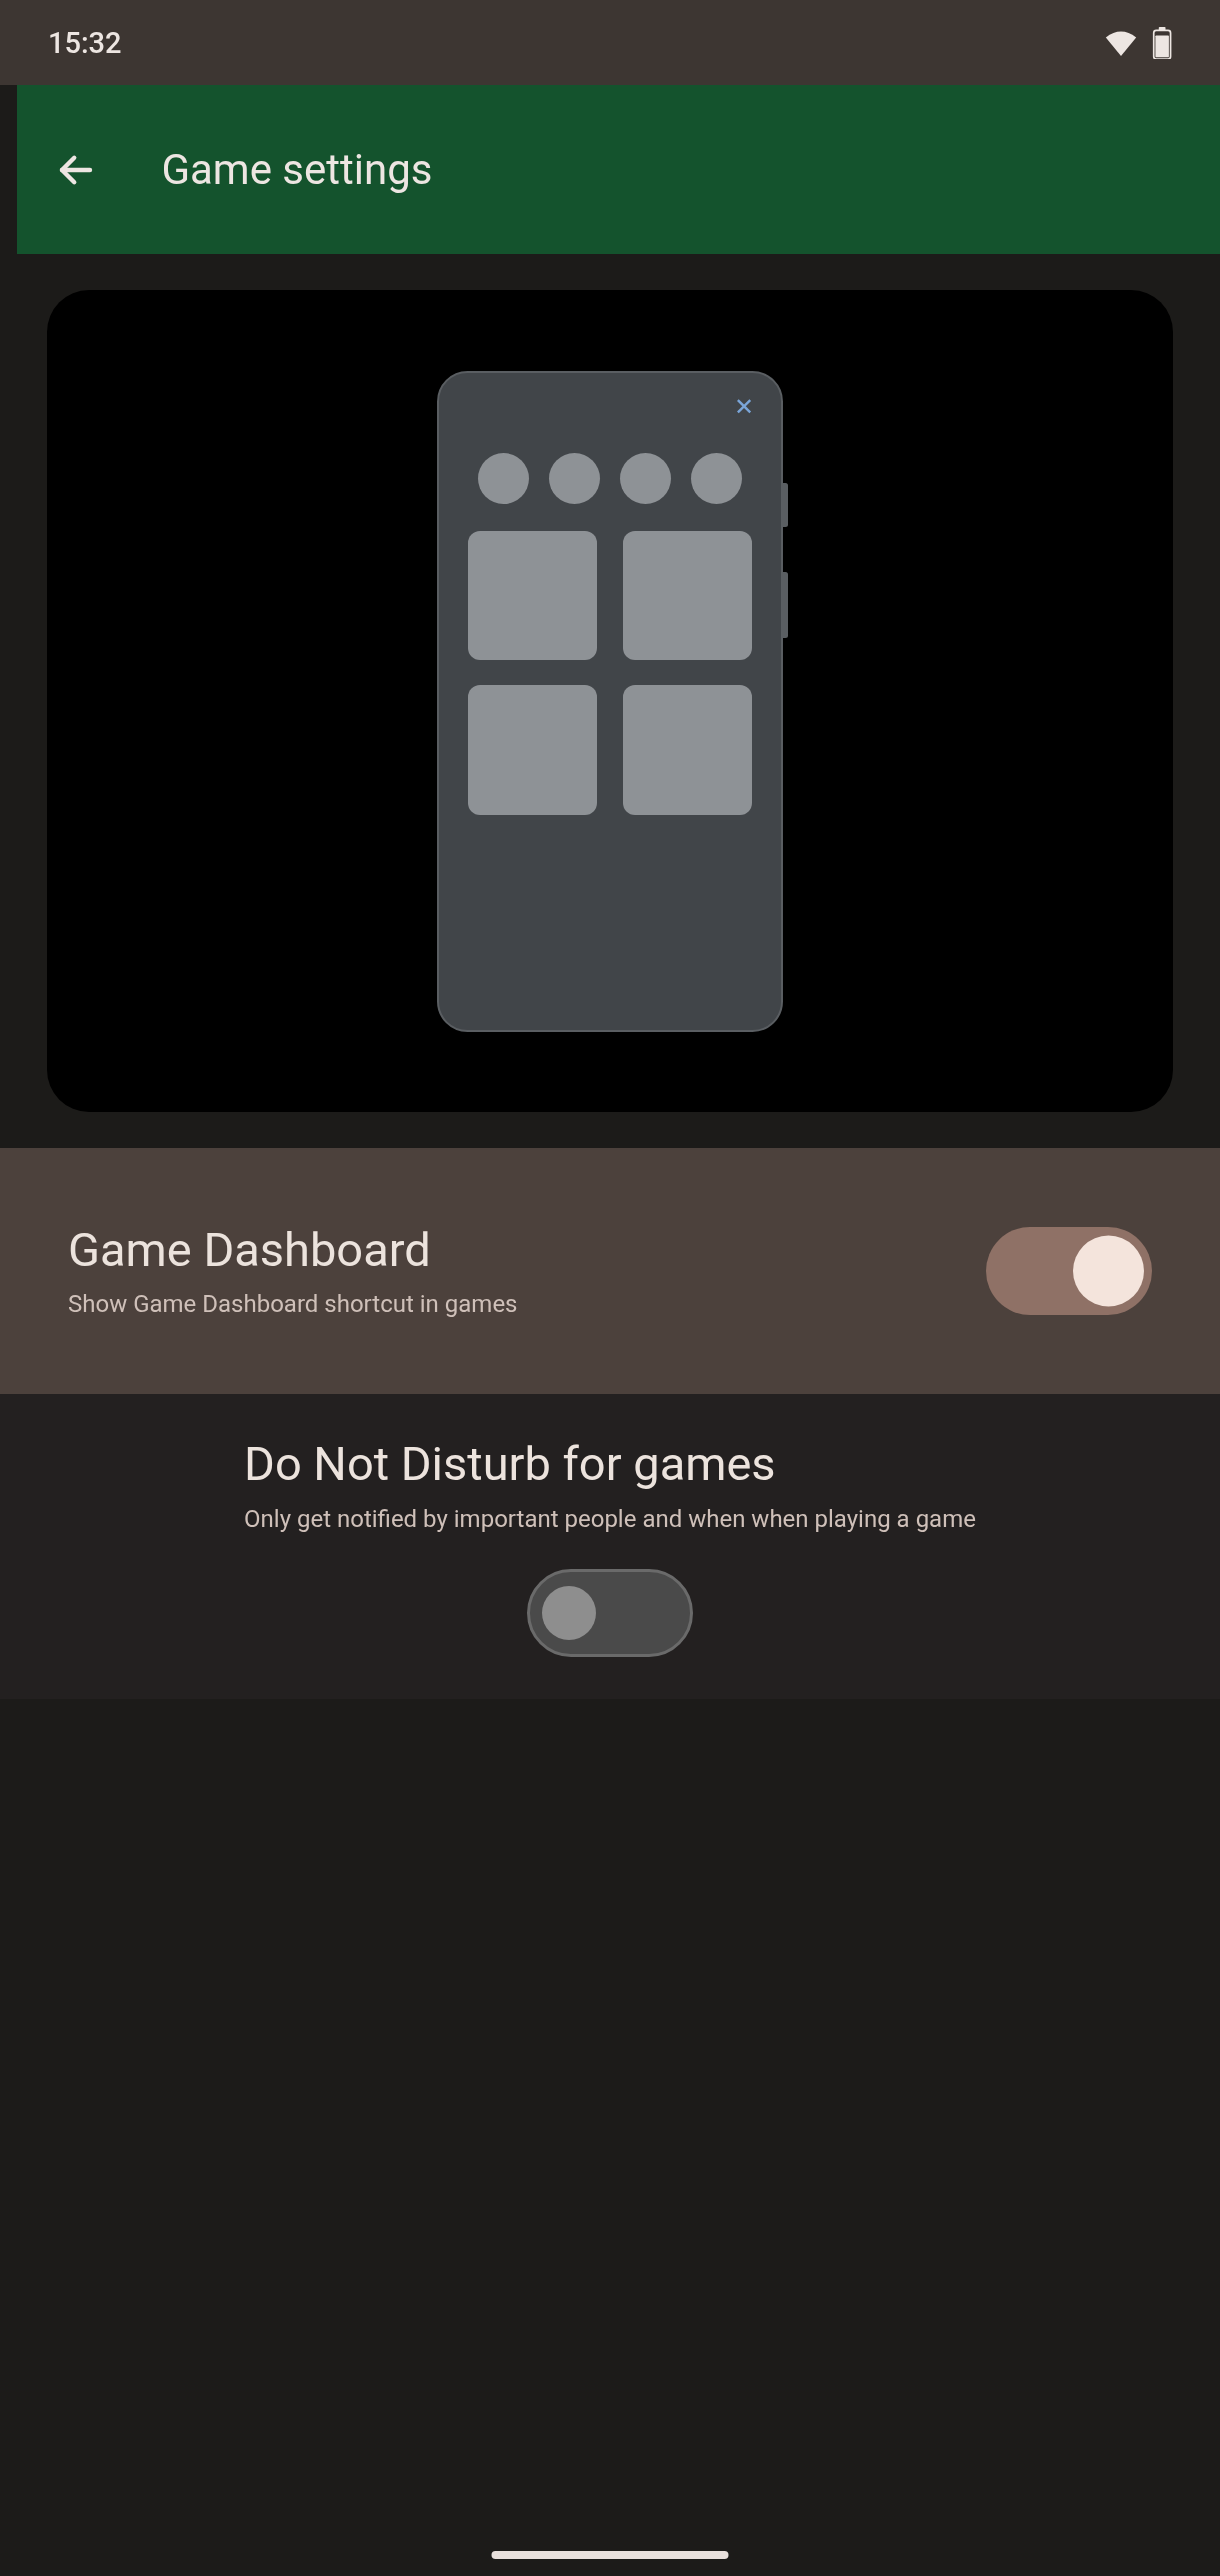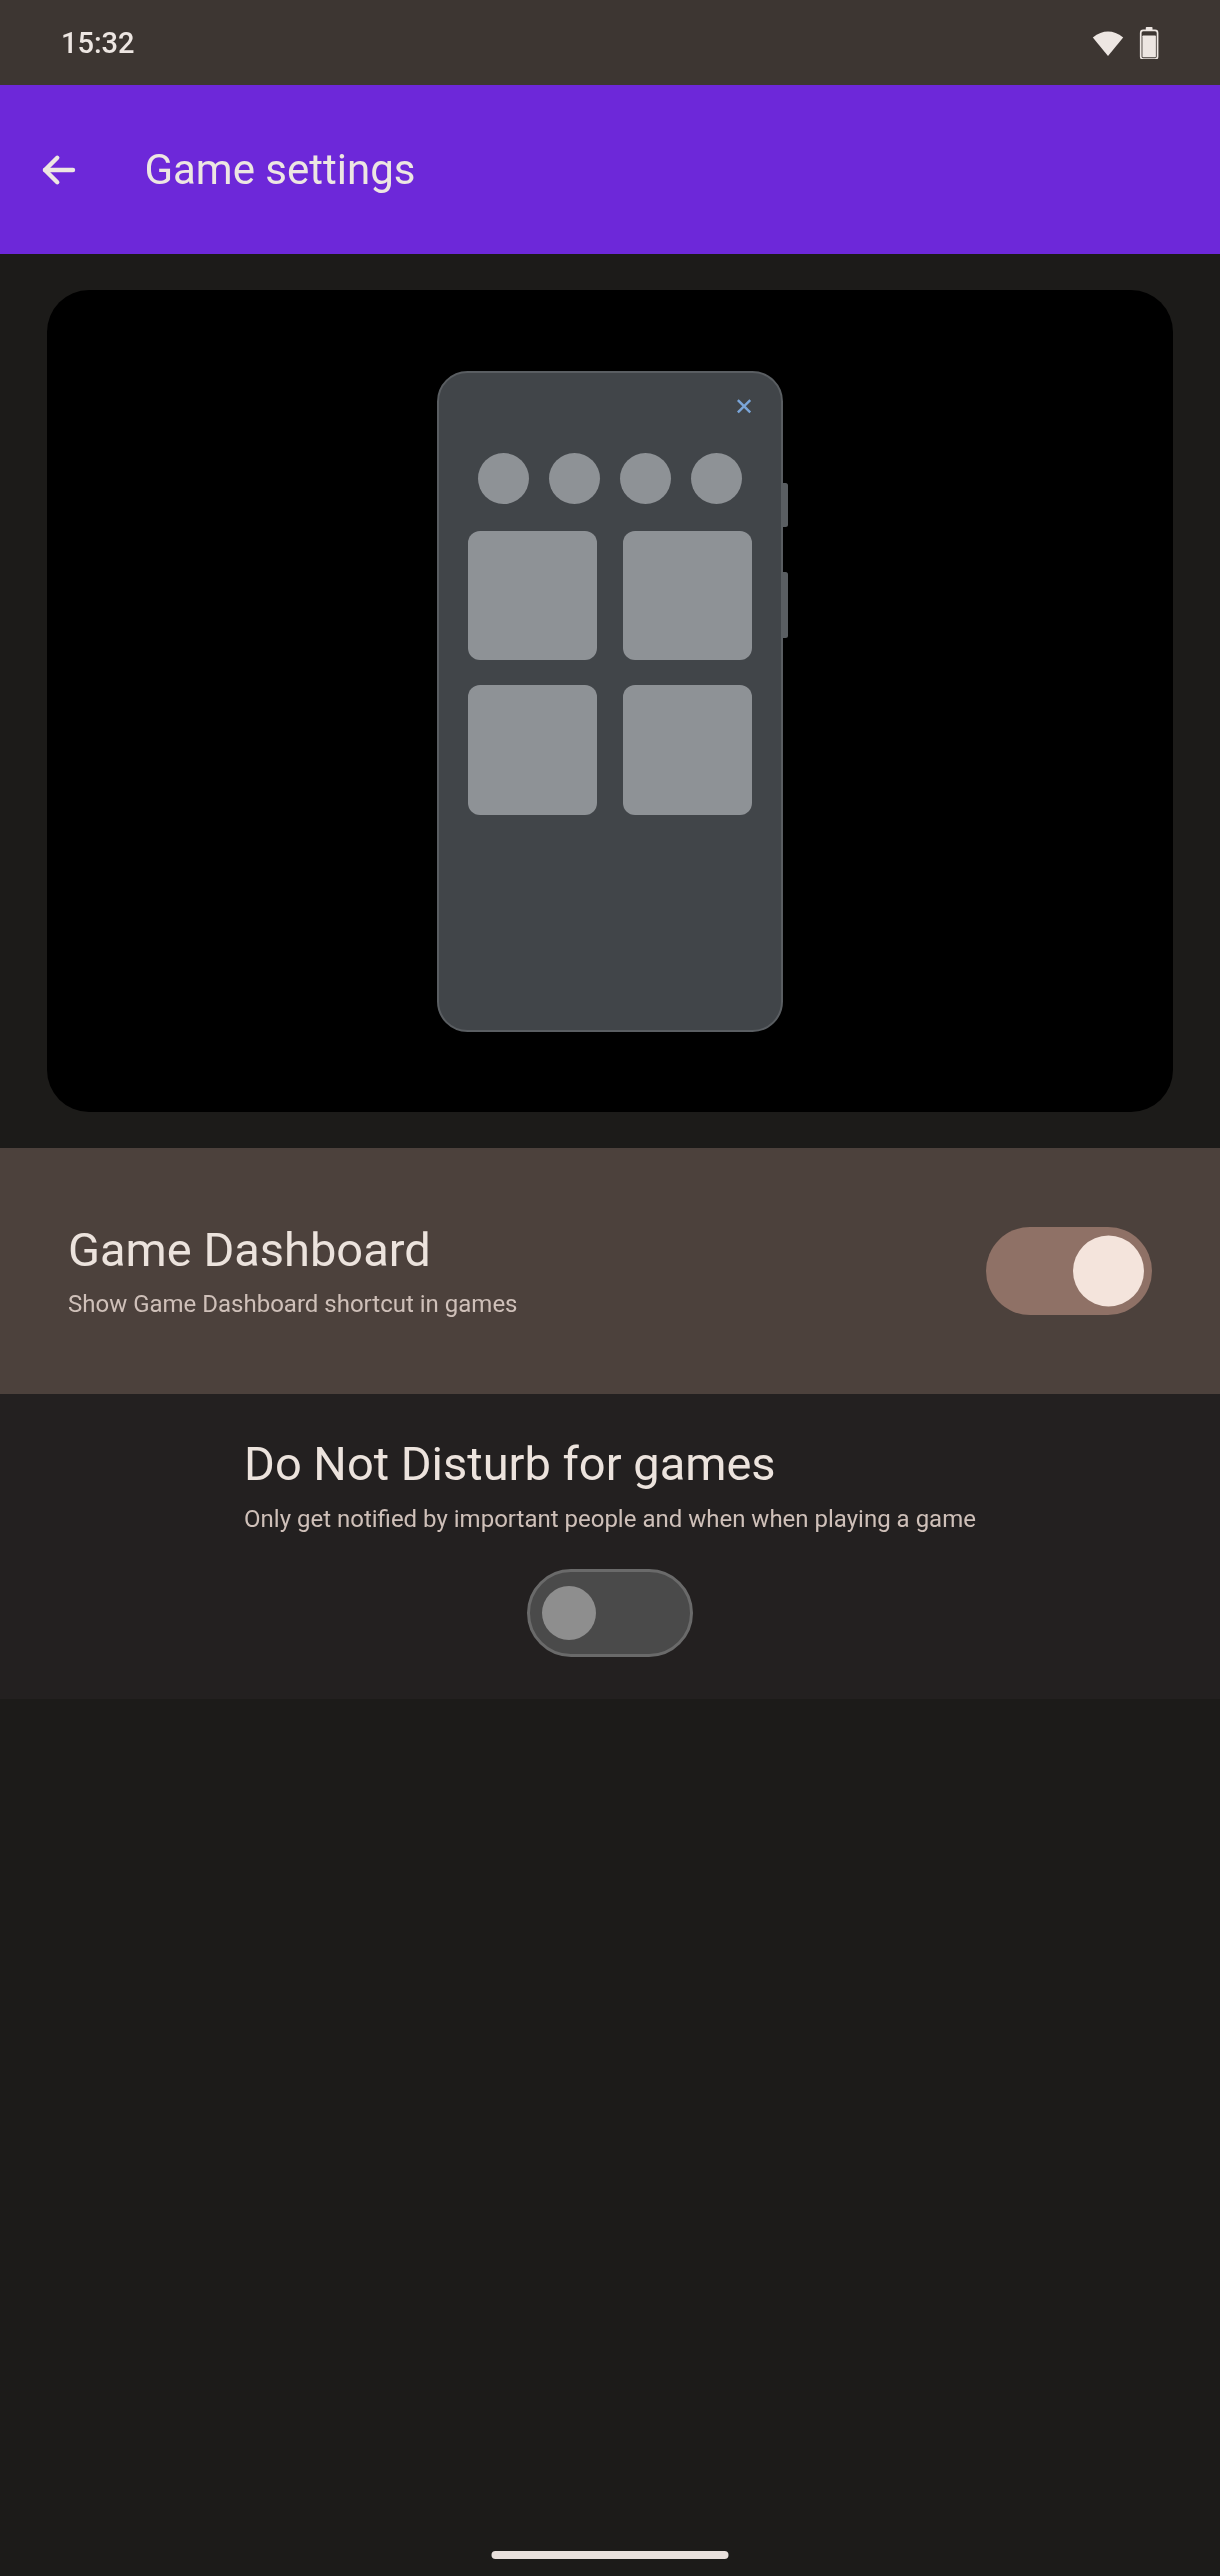--- a/index.html
+++ b/index.html
@@ -11,39 +11,40 @@
       color: #e8e0dc;
       overflow: hidden;
       position: relative;
     }
     .status-bar {
       height: 85px;
       background: #3d3632;
       display: flex;
       justify-content: space-between;
       align-items: center;
-      padding: 0 61px;
+      padding: 0 48px;
     }
     .status-time {
       font-size: 29px;
       font-weight: 500;
       color: #ede6e2;
     }
     .status-icons {
       display: flex;
       gap: 13.6px;
       align-items: center;
     }
     .header {
       height: 169px;
-      background: #6d28d9;
+      background: #14532d;
       display: flex;
       align-items: center;
       padding: 0 25.4px;
       gap: 51px;
+      margin-left: 17px;
     }
     .back-btn {
       width: 68px;
       height: 68px;
       display: flex;
       align-items: center;
       justify-content: center;
       cursor: pointer;
     }
     .page-title {

